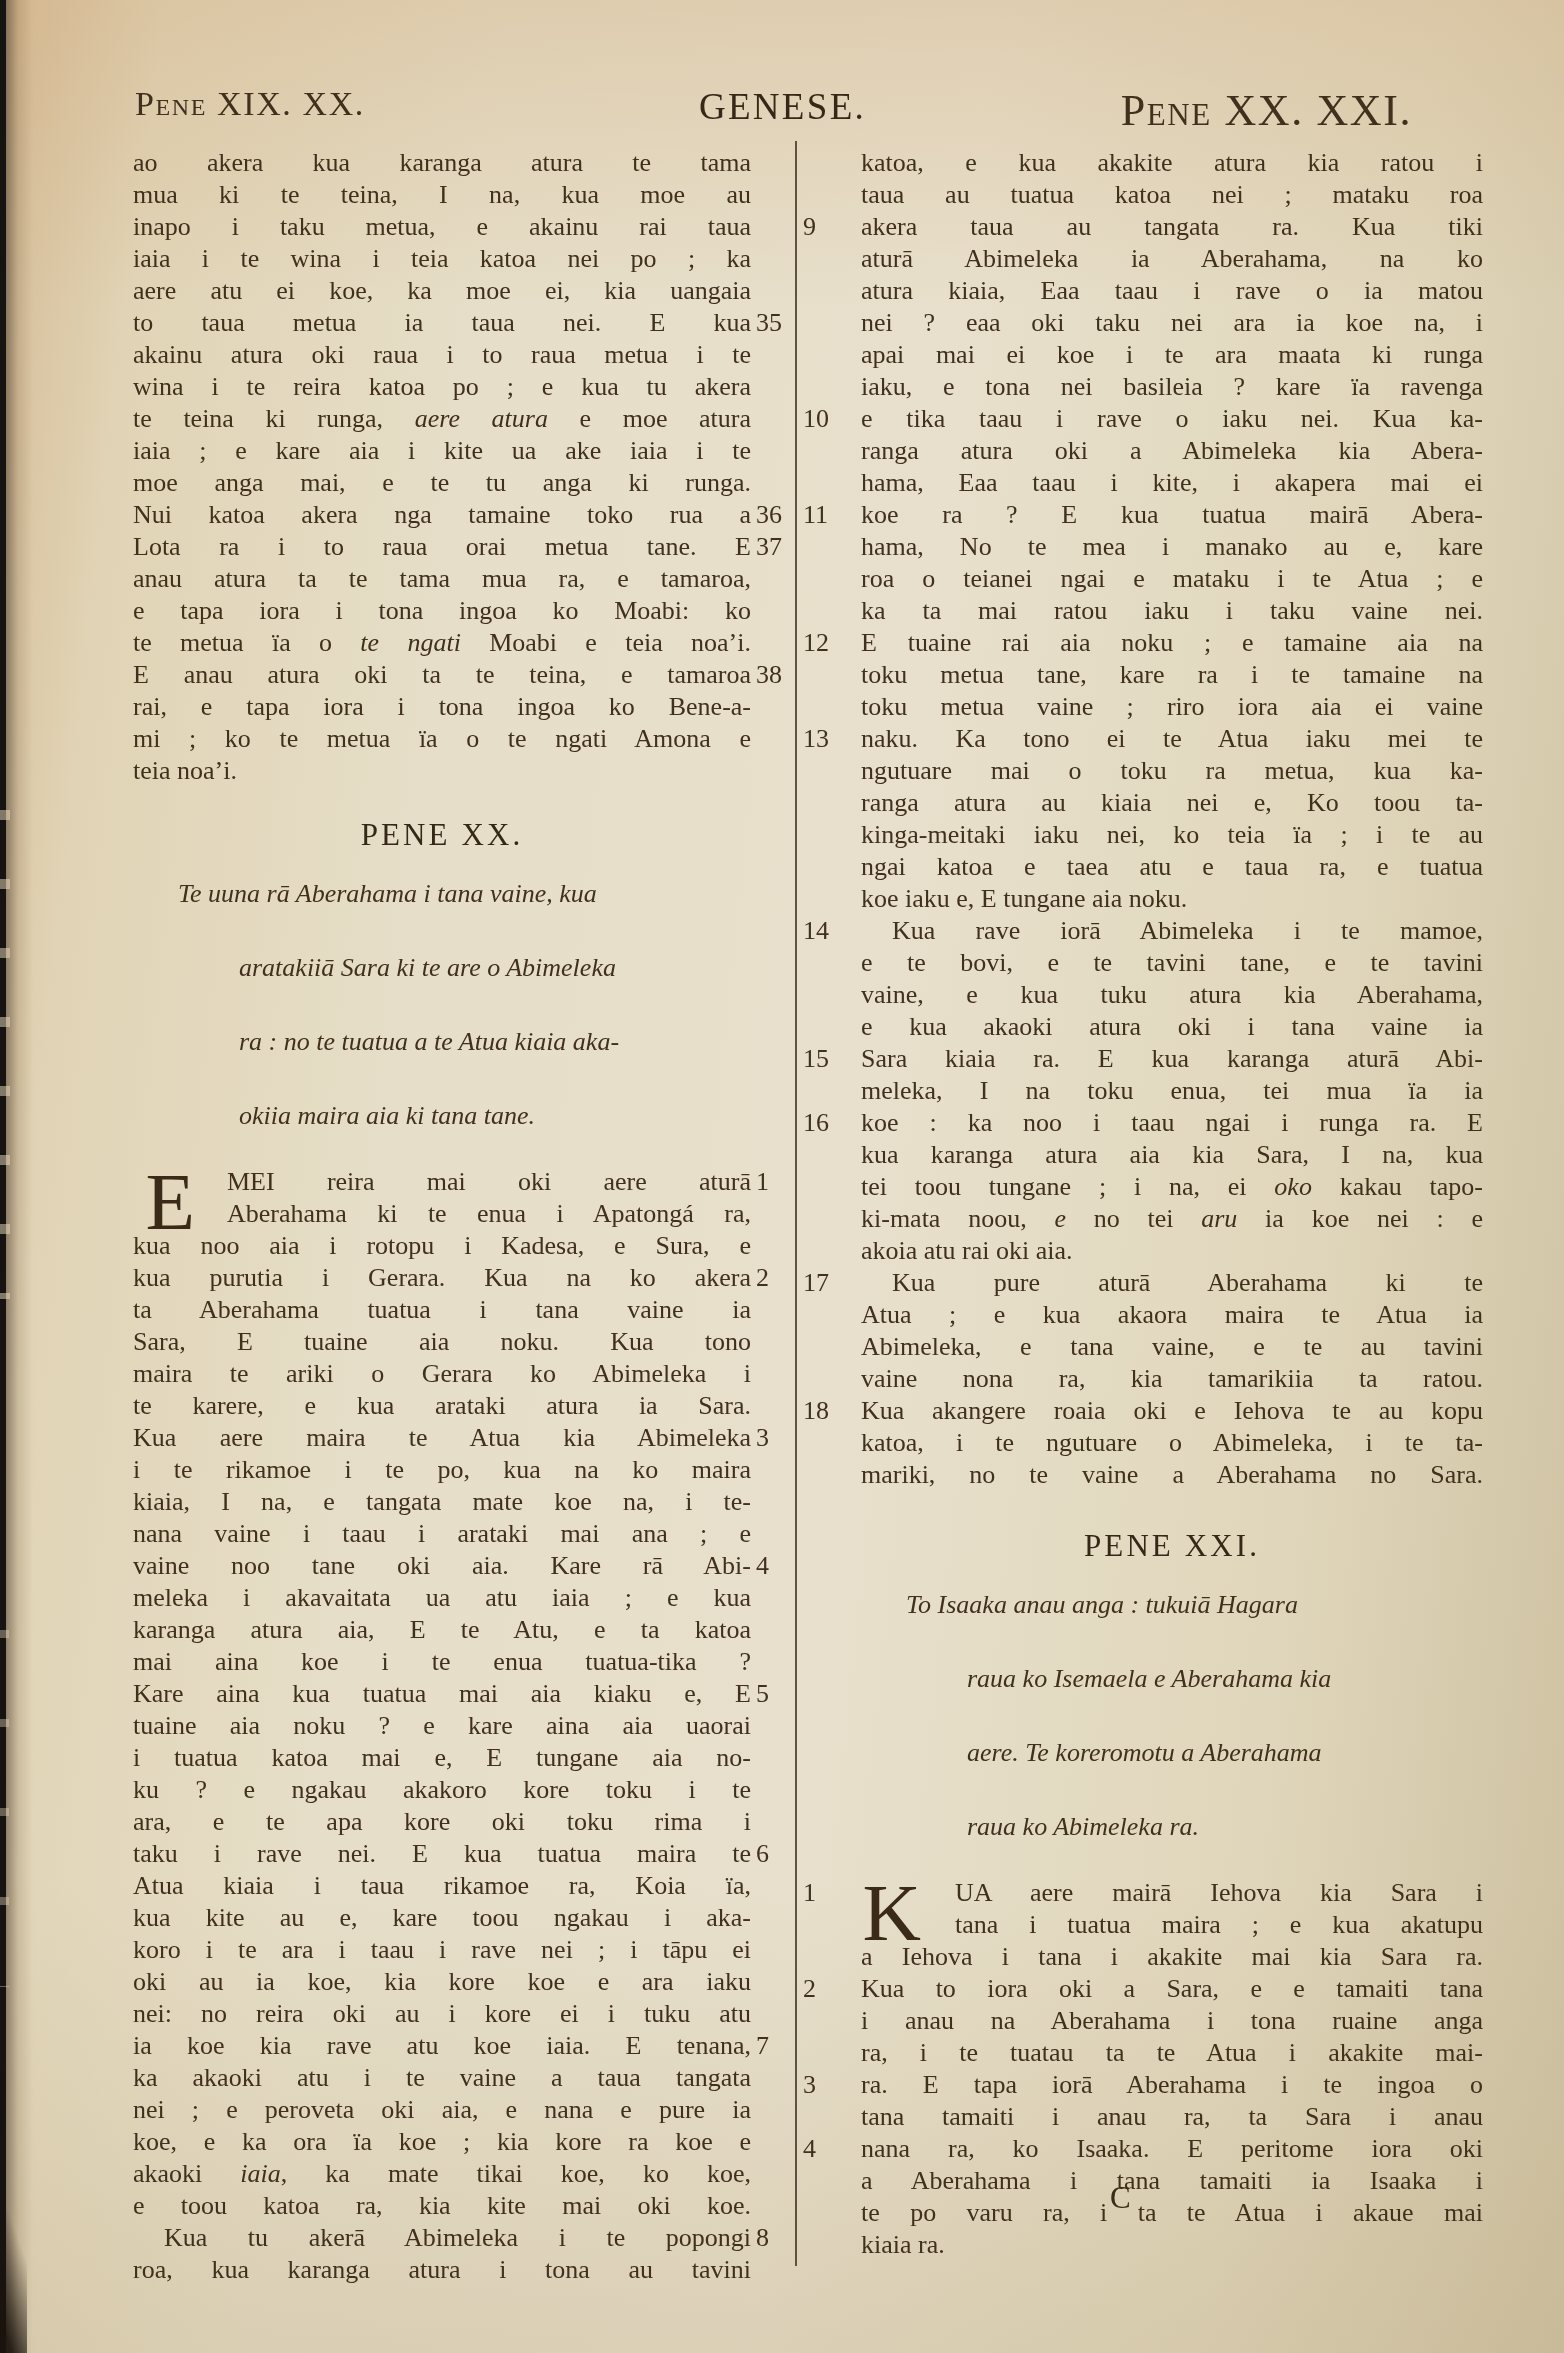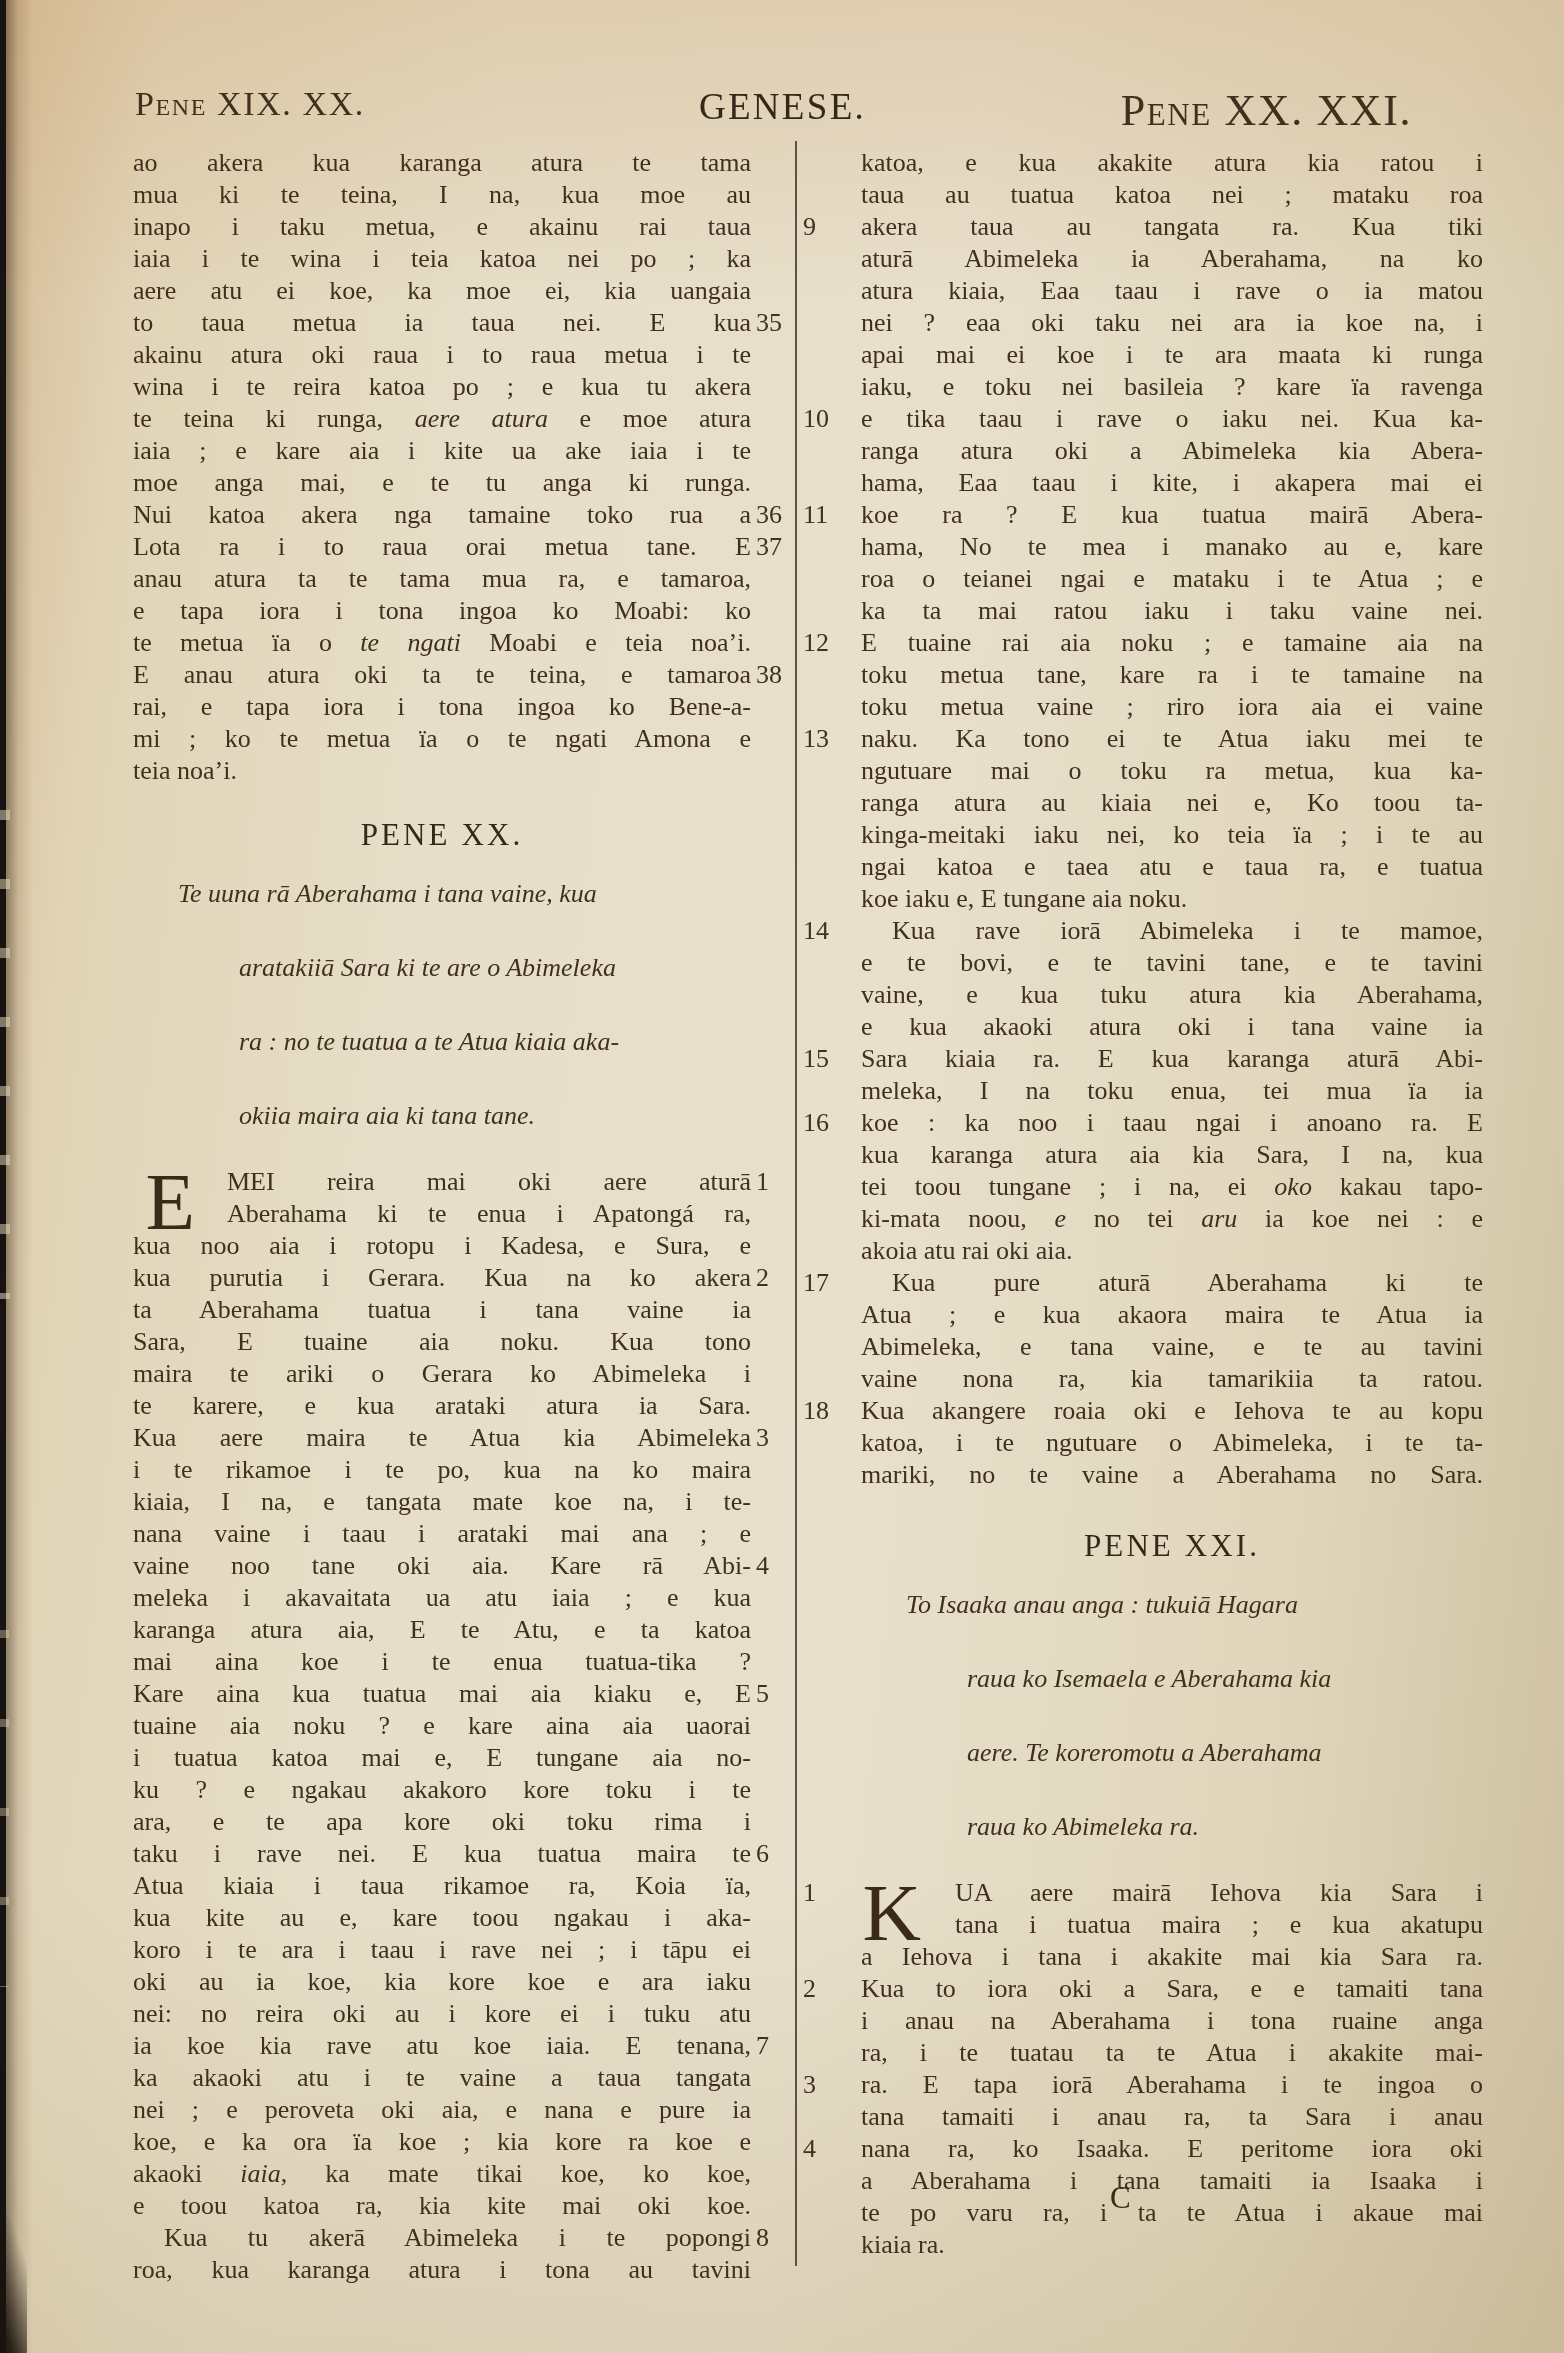--- a/index.html
+++ b/index.html
@@ -144,21 +144,21 @@
     </div>
   <div class="col col-right" id="col-right">
       <div class="verses">
         <div class="line"><span><span>katoa, e kua akakite atura kia ratou i</span></span></div>
         <div class="line"><span><span>taua au tuatua katoa nei ; mataku roa</span></span></div>
         <div class="line"><span><span>akera taua au tangata ra.  Kua tiki</span></span><span class="vnum l">9</span></div>
         <div class="line"><span><span>aturā Abimeleka ia Aberahama, na ko</span></span></div>
         <div class="line"><span><span>atura kiaia, Eaa taau i rave o ia matou</span></span></div>
         <div class="line"><span><span>nei ? eaa oki taku nei ara ia koe na, i</span></span></div>
         <div class="line"><span><span>apai mai ei koe i te ara maata ki runga</span></span></div>
-        <div class="line"><span><span>iaku, e toku nei basileia ?  kare ïa ravenga</span></span></div>
+        <div class="line"><span><span>iaku, e tona nei basileia ?  kare ïa ravenga</span></span></div>
         <div class="line"><span><span>e tika taau i rave o iaku nei.  Kua ka-</span></span><span class="vnum l">10</span></div>
         <div class="line"><span><span>ranga atura oki a Abimeleka kia Abera-</span></span></div>
         <div class="line"><span><span>hama, Eaa taau i kite, i akapera mai ei</span></span></div>
         <div class="line"><span><span>koe ra ?  E kua tuatua mairā Abera-</span></span><span class="vnum l">11</span></div>
         <div class="line"><span><span>hama, No te mea i manako au e, kare</span></span></div>
         <div class="line"><span><span>roa o teianei ngai e mataku i te Atua ; e</span></span></div>
         <div class="line"><span><span>ka ta mai ratou iaku i taku vaine nei.</span></span></div>
         <div class="line"><span><span>E tuaine rai aia noku ; e tamaine aia na</span></span><span class="vnum l">12</span></div>
         <div class="line"><span><span>toku metua tane, kare ra i te tamaine na</span></span></div>
         <div class="line"><span><span>toku metua vaine ; riro iora aia ei vaine</span></span></div>
@@ -167,21 +167,21 @@
         <div class="line"><span><span>ranga atura au kiaia nei e, Ko toou ta-</span></span></div>
         <div class="line"><span><span>kinga-meitaki iaku nei, ko teia ïa ;  i te au</span></span></div>
         <div class="line"><span><span>ngai katoa e taea atu e taua ra, e tuatua</span></span></div>
         <div class="line end"><span><span>koe iaku e, E tungane aia noku.</span></span></div>
         <div class="line ind"><span><span>Kua rave iorā Abimeleka i te mamoe,</span></span><span class="vnum l">14</span></div>
         <div class="line"><span><span>e te bovi, e te tavini tane, e te tavini</span></span></div>
         <div class="line"><span><span>vaine, e kua tuku atura kia Aberahama,</span></span></div>
         <div class="line"><span><span>e kua akaoki atura oki i tana vaine ia</span></span></div>
         <div class="line"><span><span>Sara kiaia ra.   E kua karanga aturā Abi-</span></span><span class="vnum l">15</span></div>
         <div class="line"><span><span>meleka, I na toku enua, tei mua ïa ia</span></span></div>
-        <div class="line"><span><span>koe : ka noo i taau ngai i anoano ra.  E</span></span><span class="vnum l">16</span></div>
+        <div class="line"><span><span>koe : ka noo i taau ngai i runga ra.  E</span></span><span class="vnum l">16</span></div>
         <div class="line"><span><span>kua karanga atura aia kia Sara, I na, kua</span></span></div>
         <div class="line"><span><span>tei toou tungane ;  i na, ei </span><i>oko</i><span> kakau tapo-</span></span></div>
         <div class="line"><span><span>ki-mata noou, </span><i>e</i><span> no tei </span><i>aru</i><span> ia koe nei :  e</span></span></div>
         <div class="line end"><span><span>akoia atu rai oki aia.</span></span></div>
         <div class="line ind"><span><span>Kua pure aturā Aberahama ki te</span></span><span class="vnum l">17</span></div>
         <div class="line"><span><span>Atua ; e kua akaora maira te Atua ia</span></span></div>
         <div class="line"><span><span>Abimeleka, e tana vaine, e te au tavini</span></span></div>
         <div class="line"><span><span>vaine nona ra, kia tamarikiia ta ratou.</span></span></div>
         <div class="line"><span><span>Kua akangere roaia oki e Iehova te au kopu</span></span><span class="vnum l">18</span></div>
         <div class="line"><span><span>katoa, i te ngutuare o Abimeleka, i te ta-</span></span></div>

